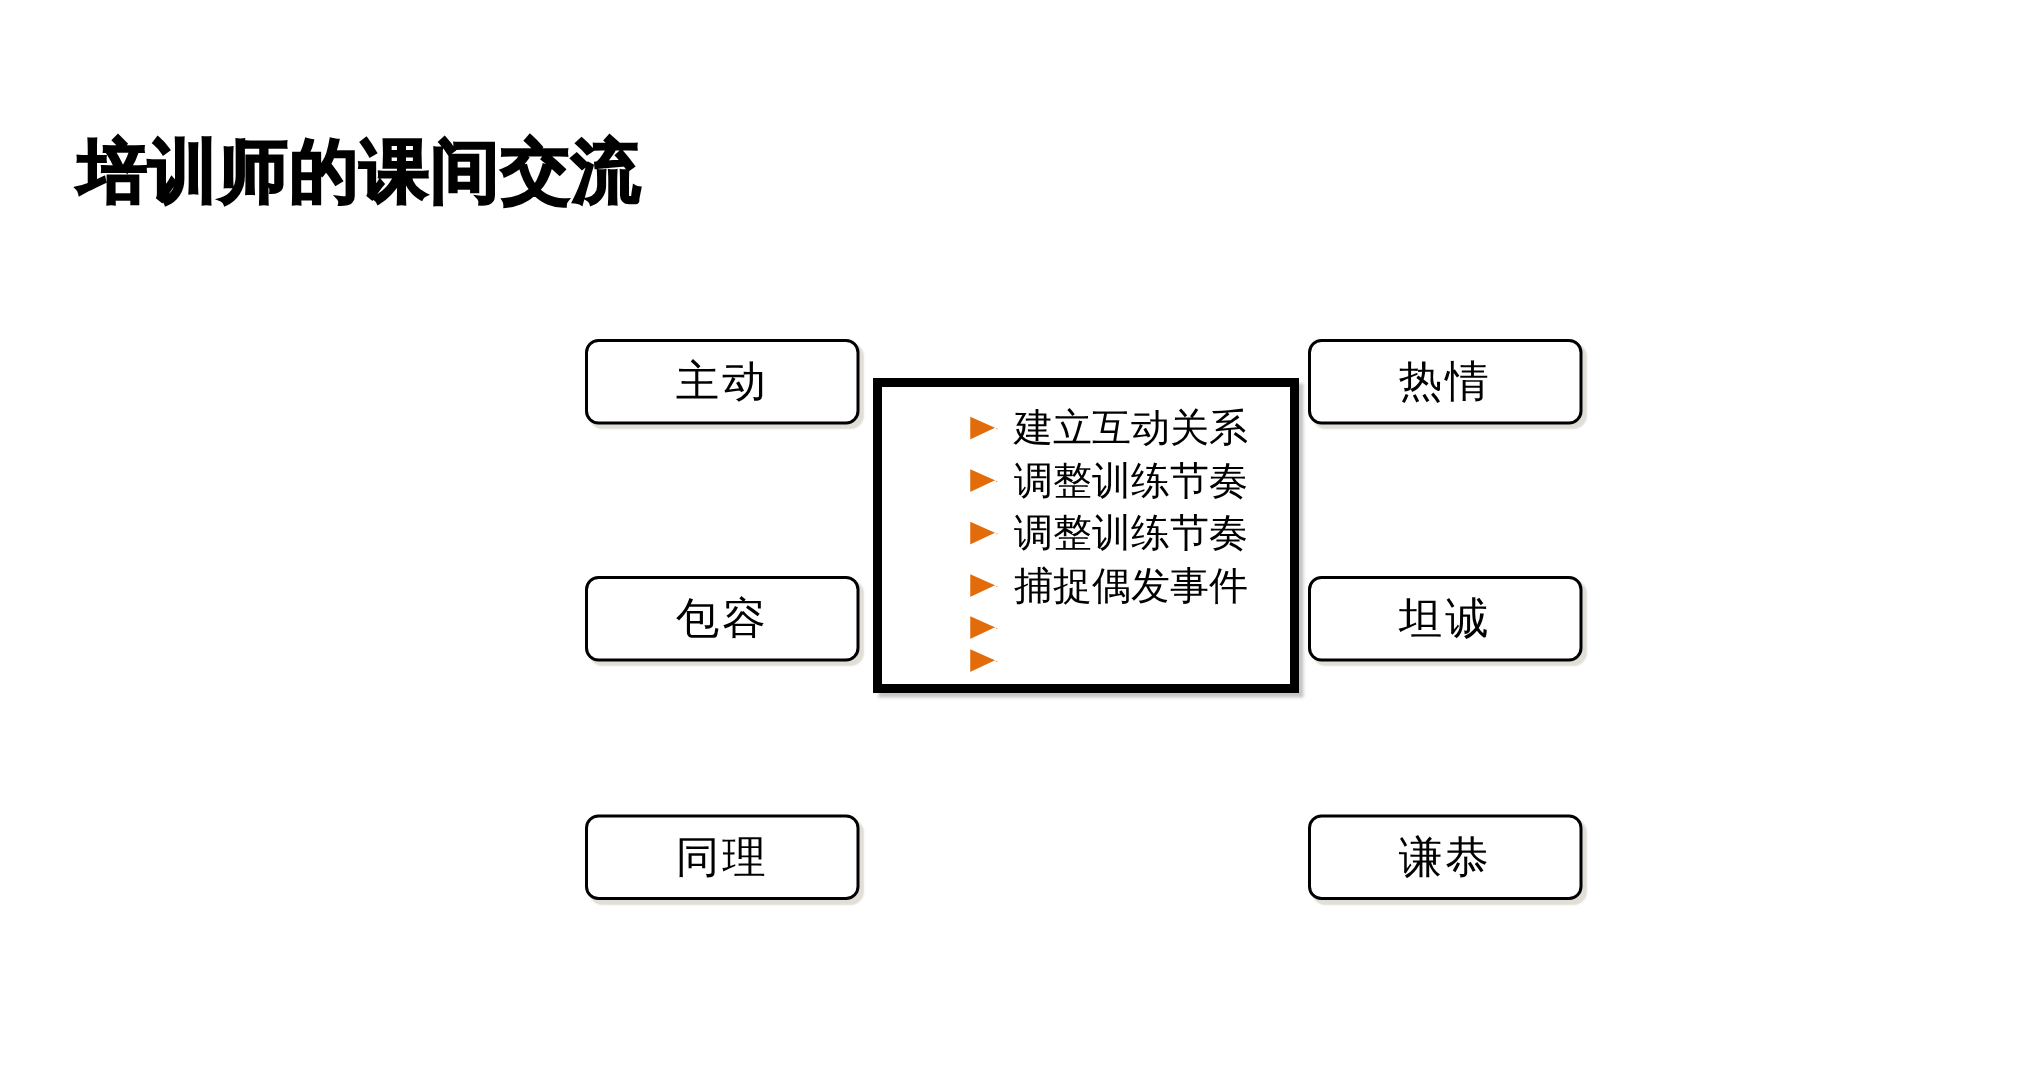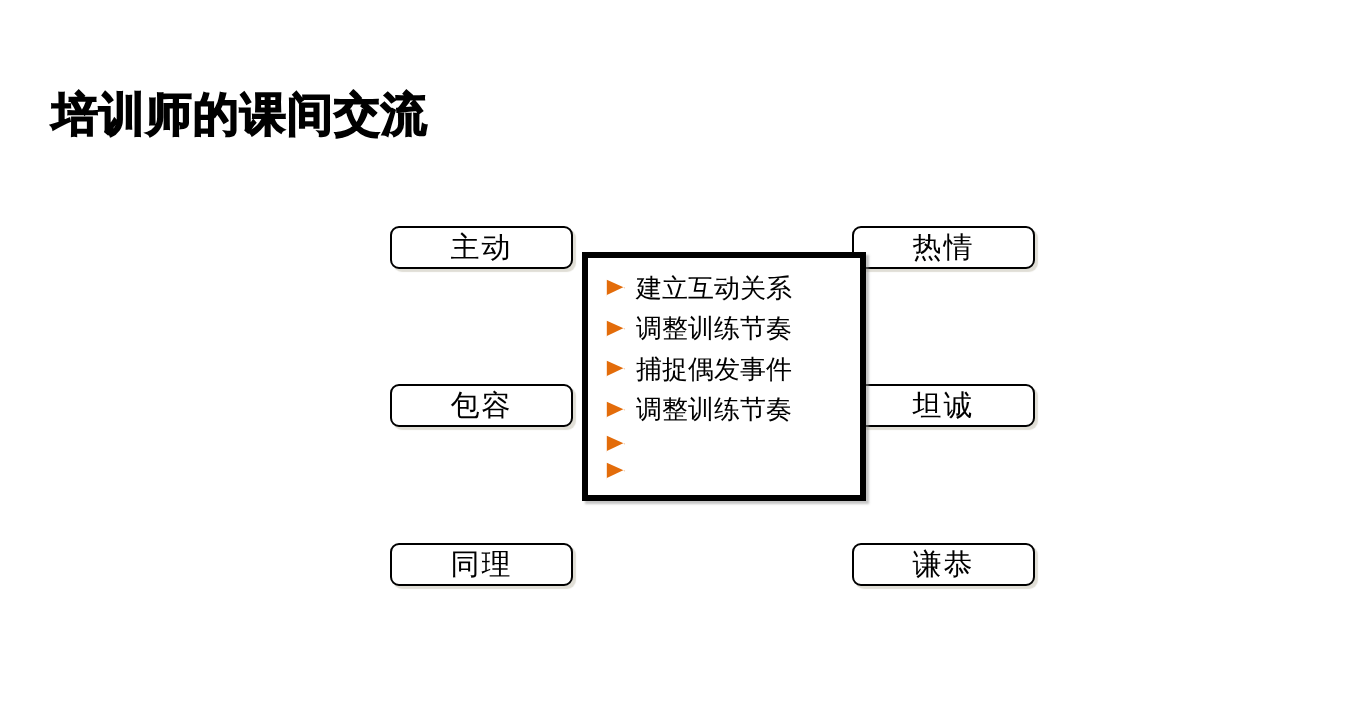--- a/index.html
+++ b/index.html
@@ -21,50 +21,50 @@
     left: 8px; top: 84px;
     font-size: 46px;
     font-weight: 800;
     letter-spacing: 1px;
     color: var(--text, #000000);
     -webkit-text-stroke: 1.5px #000;
     white-space: nowrap;
   }
   .label-box {
     position: absolute;
-    width: 183px; height: 43px;
+    width: 183px; height: 57px;
     background: #ffffff;
     border: 2px solid var(--border, #000000);
     border-radius: 9px;
     box-shadow: 3px 3px 1px rgba(186, 181, 165, 0.45);
     display: flex;
     align-items: center;
     justify-content: center;
     font-size: 29px;
     color: var(--text, #000000);
     letter-spacing: 2px;
     white-space: nowrap;
   }
   .col-left  { left: 346px; }
-  .col-right { left: 808px; }
+  .col-right { left: 828px; }
   .row-1 { top: 226px; }
   .row-2 { top: 384px; }
   .row-3 { top: 543px; }
 
   .center-box {
     position: absolute;
     left: 538px; top: 252px;
-    width: 284px; height: 249px;
+    width: 284px; height: 210px;
     background: #ffffff;
     border: 6px solid var(--border, #000000);
     box-shadow: 3px 3px 2px rgba(140, 140, 140, 0.5);
     display: flex;
     flex-direction: column;
     justify-content: space-around;
-    padding: 10px 8px 10px 17px;
+    padding: 10px 8px 10px 57px;
   }
   .bullet-item {
     display: flex;
     align-items: center;
     gap: 9px;
     font-size: 26px;
     color: var(--text, #000000);
     white-space: nowrap;
   }
   .bullet-arrow {
@@ -113,28 +113,28 @@
         <polygon points="2,3 22,12 2,21" fill="#E36C0A"></polygon>
         <line x1="2" y1="21" x2="21" y2="12" stroke="#ffffff" stroke-width="2.6"></line>
       </svg>
       <span>调整训练节奏</span>
     </div>
     <div class="bullet-item">
       <svg class="bullet-arrow" viewBox="0 0 24 24" aria-hidden="true">
         <polygon points="2,3 22,12 2,21" fill="#E36C0A"></polygon>
         <line x1="2" y1="21" x2="21" y2="12" stroke="#ffffff" stroke-width="2.6"></line>
       </svg>
-      <span>捕捉偶发事件</span>
+      <span>调整训练节奏</span>
     </div>
     <div class="bullet-item">
       <svg class="bullet-arrow" viewBox="0 0 24 24" aria-hidden="true">
         <polygon points="2,3 22,12 2,21" fill="#E36C0A"></polygon>
         <line x1="2" y1="21" x2="21" y2="12" stroke="#ffffff" stroke-width="2.6"></line>
       </svg>
-      <span>调整训练节奏</span>
+      <span>捕捉偶发事件</span>
     </div>
     <div class="bullet-item">
       <svg class="bullet-arrow" viewBox="0 0 24 24" aria-hidden="true">
         <polygon points="2,3 22,12 2,21" fill="#E36C0A"></polygon>
         <line x1="2" y1="21" x2="21" y2="12" stroke="#ffffff" stroke-width="2.6"></line>
       </svg>
     </div>
     <div class="bullet-item">
       <svg class="bullet-arrow" viewBox="0 0 24 24" aria-hidden="true">
         <polygon points="2,3 22,12 2,21" fill="#E36C0A"></polygon>

